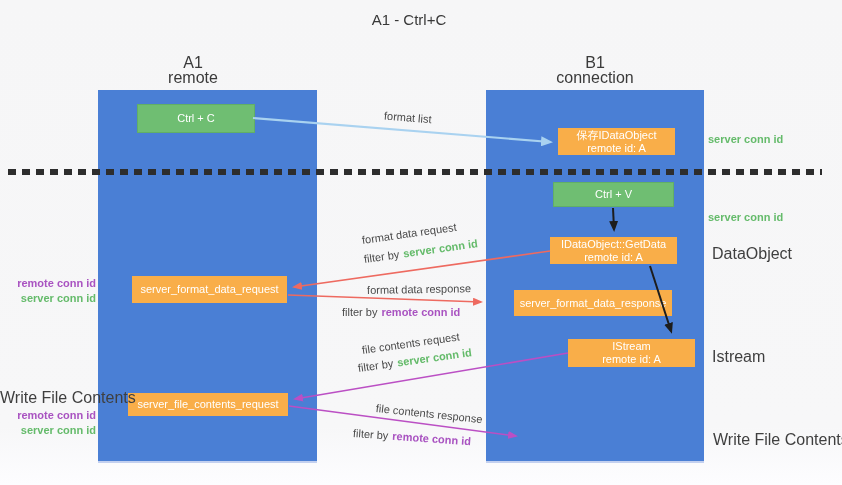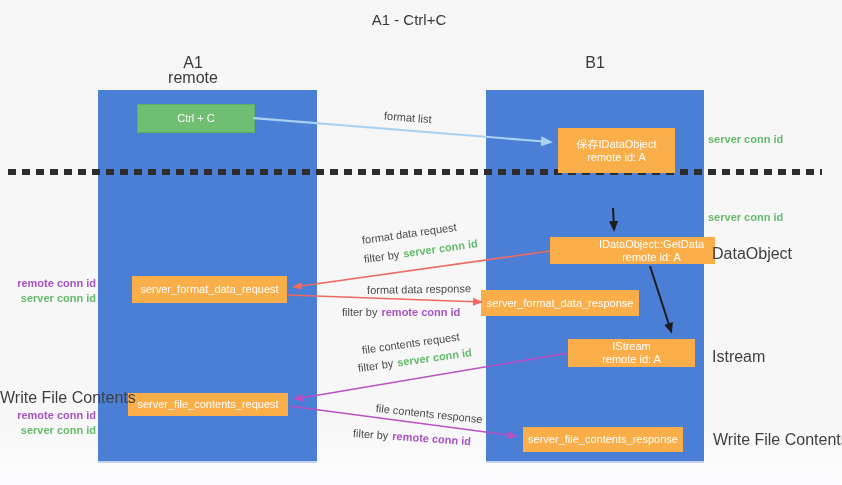--- a/index.html
+++ b/index.html
@@ -20,25 +20,25 @@
   .dashline{position:absolute;left:8px;top:169px;width:814px;height:6px;z-index:3;
             background:repeating-linear-gradient(90deg,#2d2d2d 0 8px,transparent 8px 14px);}
 
   .box{position:absolute;z-index:4;display:flex;flex-direction:column;align-items:center;
        justify-content:center;color:#fff;font-size:11px;line-height:13px;text-align:center;
        white-space:nowrap;}
   .orange{background:#f9ae49;}
   .greenbox{background:#6fbe72;border:1px solid #61af66;}
 
   #box-ctrl-c{left:137px;top:104px;width:116px;height:27px;}
-  #box-save{left:558px;top:128px;width:117px;height:45px;}
+  #box-save{left:558px;top:128px;width:117px;height:27px;}
   #box-ctrl-v{left:553px;top:182px;width:119px;height:23px;}
-  #box-getdata{left:550px;top:237px;width:127px;height:27px;padding-left:38px;}
+  #box-getdata{left:550px;top:237px;width:127px;height:27px;}
   #box-fmt-req{left:132px;top:276px;width:155px;height:27px;}
-  #box-fmt-resp{left:481px;top:290px;width:158px;height:26px;}
+  #box-fmt-resp{left:514px;top:290px;width:158px;height:26px;}
   #box-istream{left:568px;top:339px;width:127px;height:28px;}
   #box-file-req{left:128px;top:393px;width:160px;height:23px;}
   #box-file-resp{left:523px;top:427px;width:160px;height:25px;}
 
   svg.arrows{position:absolute;left:0;top:0;z-index:5;pointer-events:none;}
 
   .mid{position:absolute;z-index:6;font-size:11px;color:#4a4a4a;white-space:nowrap;
        transform-origin:left center;}
   .side{position:absolute;z-index:6;font-size:11px;white-space:nowrap;}
   .green-t{color:#65bb6b;font-weight:bold;}
@@ -55,36 +55,40 @@
   <div class="title">
     <div>A1 - Ctrl+C</div>
   </div>
 
   <div class="col-header" style="left:133px;">
     <div>A1</div>
     <div>remote</div>
   </div>
   <div class="col-header" style="left:535px;">
     <div>B1</div>
+    <div>connection</div>
   </div>
 
   <div class="col" id="col-left"></div>
   <div class="col" id="col-right"></div>
 
   <div class="dashline"></div>
 
   <div class="box greenbox" id="box-ctrl-c">
     <div>Ctrl + C</div>
   </div>
 
   <div class="box orange" id="box-save">
     <div>保存IDataObject</div>
     <div>remote id: A</div>
   </div>
 
+  <div class="box greenbox" id="box-ctrl-v">
+    <div>Ctrl + V</div>
+  </div>
 
   <div class="box orange" id="box-getdata">
     <div>IDataObject::GetData</div>
     <div>remote id: A</div>
   </div>
 
   <div class="box orange" id="box-fmt-req">
     <div>server_format_data_request</div>
   </div>
 
@@ -94,23 +98,20 @@
 
   <div class="box orange" id="box-istream">
     <div>IStream</div>
     <div>remote id: A</div>
   </div>
 
   <div class="box orange" id="box-file-req">
     <div>server_file_contents_request</div>
   </div>
 
-  <div class="box orange" id="box-file-resp">
-    <div>server_file_contents_response</div>
-  </div>
 
   <svg class="arrows" width="842" height="485" viewBox="0 0 842 485">
     <defs>
       <marker id="mk-blue" markerUnits="userSpaceOnUse" markerWidth="12" markerHeight="10" refX="9" refY="5" orient="auto">
           <path d="M0,0 L12,5 L0,10 Z" fill="#a9d2f0"></path>
         </marker>
       <marker id="mk-black" markerUnits="userSpaceOnUse" markerWidth="11" markerHeight="9" refX="8" refY="4.5" orient="auto">
           <path d="M0,0 L11,4.5 L0,9 Z" fill="#1d1d1d"></path>
         </marker>
       <marker id="mk-red" markerUnits="userSpaceOnUse" markerWidth="10" markerHeight="8" refX="8" refY="4" orient="auto">

